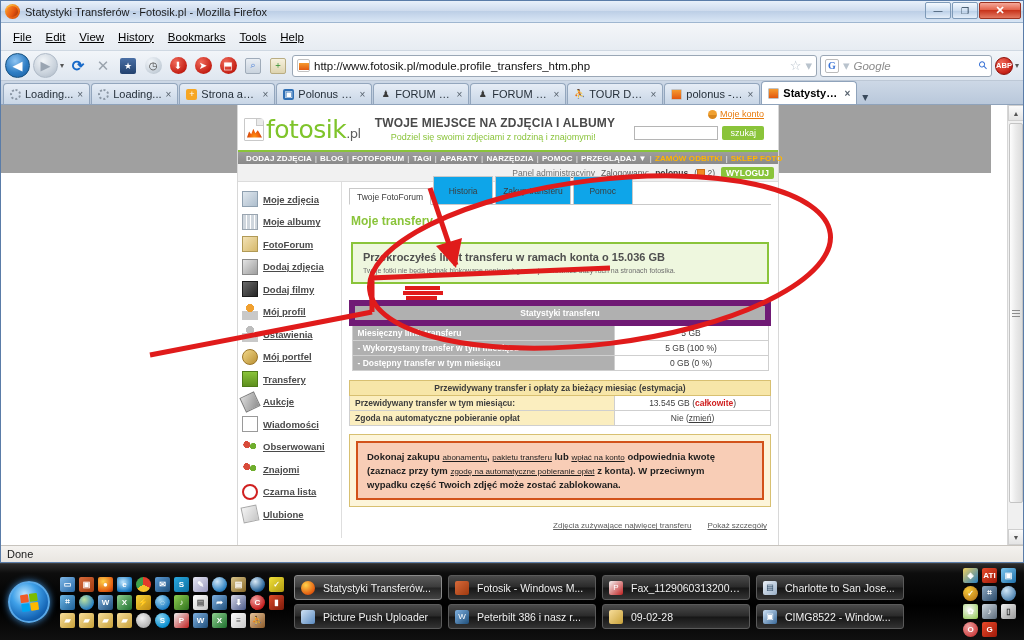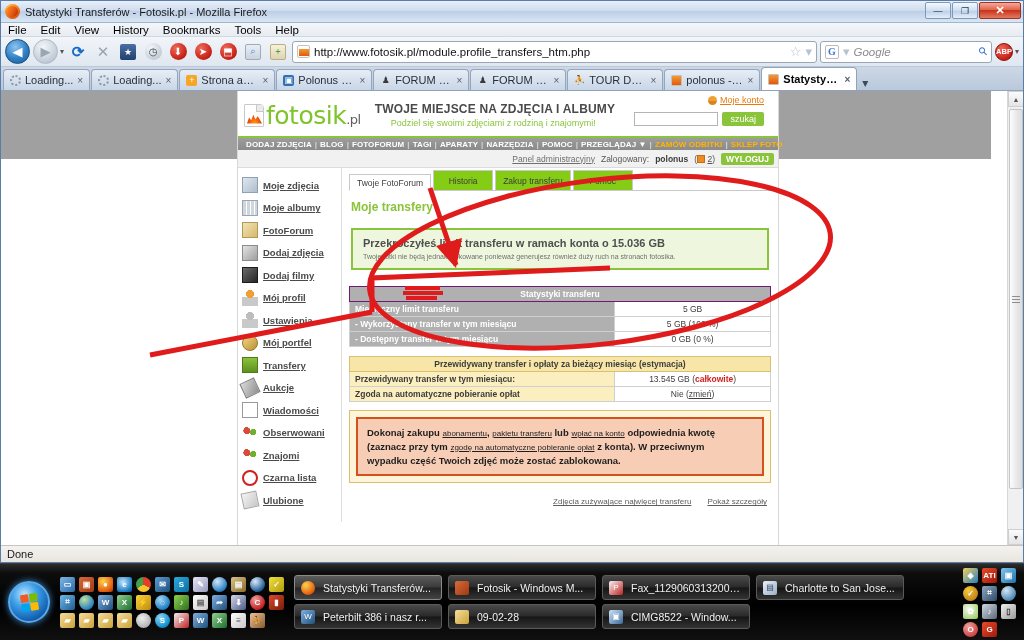--- a/index.html
+++ b/index.html
@@ -44,23 +44,24 @@
     font-size: 9px; color:#21374d;
   }
   .win-btn.close {
     width: 42px;
     background: linear-gradient(to bottom,#f5a99a,#e2644c 45%,#c8341c 50%,#e37a62);
     border-color:#9d3321; color:#fff; font-weight:bold; font-size:11px;
   }
 
   
   .menubar {
-    height: 14px; background: linear-gradient(to bottom,#f4f6f9,#e7ecf2);
-    display:flex; align-items:center; gap: 0px;
+    height: 28px; background: linear-gradient(to bottom,#f4f6f9,#e7ecf2);
+    display:flex; align-items:center; padding-left: 5px; gap: 0px;
     border-bottom: 1px solid #cfd8e2;
+    text-decoration: underline;
   }
   .menu-item { font-size: 11.5px; color: #000; padding: 1px 7px; }
 
   
   .navbar {
     height: 30px; display:flex; align-items:center; gap:3px; padding: 0 4px;
     background: linear-gradient(to bottom,#f2f5f9,#dfe7f0);
     border-bottom: 1px solid #bdc8d6;
   }
   .navbtn { width:22px; height:22px; display:flex; align-items:center; justify-content:center; }
@@ -227,39 +228,39 @@
     width:104px; padding: 6px 0 10px 4px; border-right:1px solid #dedede; background:#fff;
   }
   .side-item { display:flex; align-items:center; gap:5px; height:22.5px; }
   .si-ico { width:16px;height:16px;flex:none; position:relative; }
   .si-label { font-size:9.5px; color:#4a4a4a; text-decoration:underline; font-weight:bold; }
 
   
   .content { flex:1; padding: 6px 7px 8px 7px; }
   .ctabs { display:flex; align-items:flex-end; border-bottom:1px solid #c9c9c9; height:17px; }
   .ctab {
-    font-size:8.5px; color:#3c3c3c; padding: 2px 7px 2px 7px; height:20px;
-    border:1px solid #c9c9c9; border-bottom:none; background:#84cc16;
+    font-size:8.5px; color:#3c3c3c; padding: 2px 7px 2px 7px; height:28px;
+    border:1px solid #c9c9c9; border-bottom:none; background:#0ea5e9;
     display:flex;align-items:center; margin-right:2px;
   }
   .ctab.active { background:#fff; height:17px; border-bottom:1px solid #fff; position:relative; top:1px; }
   .ctab.wide { min-width:60px; justify-content:center; }
 
   .sec-title { font-size:12px; color:#8ac43a; font-weight:bold; margin: 9px 0 14px 2px; }
 
   .green-box {
     border:2px solid #8ac43a; background:#eef7de; padding:7px 10px 8px 10px; margin: 0 2px 16px 2px;
   }
   .gb-title { font-size:11px; font-weight:bold; color:#4f4f4f; }
   .gb-sub { font-size:7px; color:#6f6f6f; margin-top:4px; }
 
   .tbl { width:100%; border-collapse:collapse; margin-bottom:9px; }
   .tbl .hdr td {
     background:#b0b0b0; color:#fff; font-size:8.5px; font-weight:bold;
-    text-align:center; padding:2px 0; border:1px solid #701a75;
+    text-align:center; padding:2px 0; border:6px solid #701a75;
   }
   .tbl td { border:1px solid #cfcfcf; font-size:8.5px; padding: 2px 5px; }
   .tbl .lbl { background:#b0b0b0; color:#fff; font-weight:bold; width:63%; }
   .tbl .val { background:#fff; color:#3c3c3c; text-align:center; }
 
   .tbl.y .hdr td { background:#f7e6a8; color:#3c3c3c; border:1px solid #d8c071; }
   .tbl.y .lbl { background:#fbeebf; color:#3c3c3c; }
   .tbl.y .val { background:#fff; }
   .red-b { color:#d02020; font-weight:bold; }
   .ulink { text-decoration: underline; color:#3c3c3c; font-weight:normal; }
@@ -733,20 +734,24 @@
           <div class="tico" style="background:linear-gradient(135deg,#f5f5f5,#c02020);color:#fff">P</div>
           <div class="tname">Fax_11290603132009...</div>
         </div>
         <div class="task">
           <div class="tico" style="background:linear-gradient(135deg,#eaf0f7,#9ab0c8);color:#24405c">▤</div>
           <div class="tname">Charlotte to San Jose...</div>
         </div>
       </div>
       <div class="task-row">
         <div class="task">
+          <div class="tico" style="background:linear-gradient(135deg,#cfe2f5,#5a8ac0)"></div>
+          <div class="tname">Picture Push Uploader</div>
+        </div>
+        <div class="task">
           <div class="tico" style="background:linear-gradient(135deg,#7fb0e0,#1f4e79)">W</div>
           <div class="tname">Peterbilt 386 i nasz r...</div>
         </div>
         <div class="task">
           <div class="tico" style="background:linear-gradient(135deg,#f7dd9a,#c9a23a)"></div>
           <div class="tname">09-02-28</div>
         </div>
         <div class="task">
           <div class="tico" style="background:linear-gradient(135deg,#cfe2f5,#3a6a9a)">▣</div>
           <div class="tname">CIMG8522 - Window...</div>

